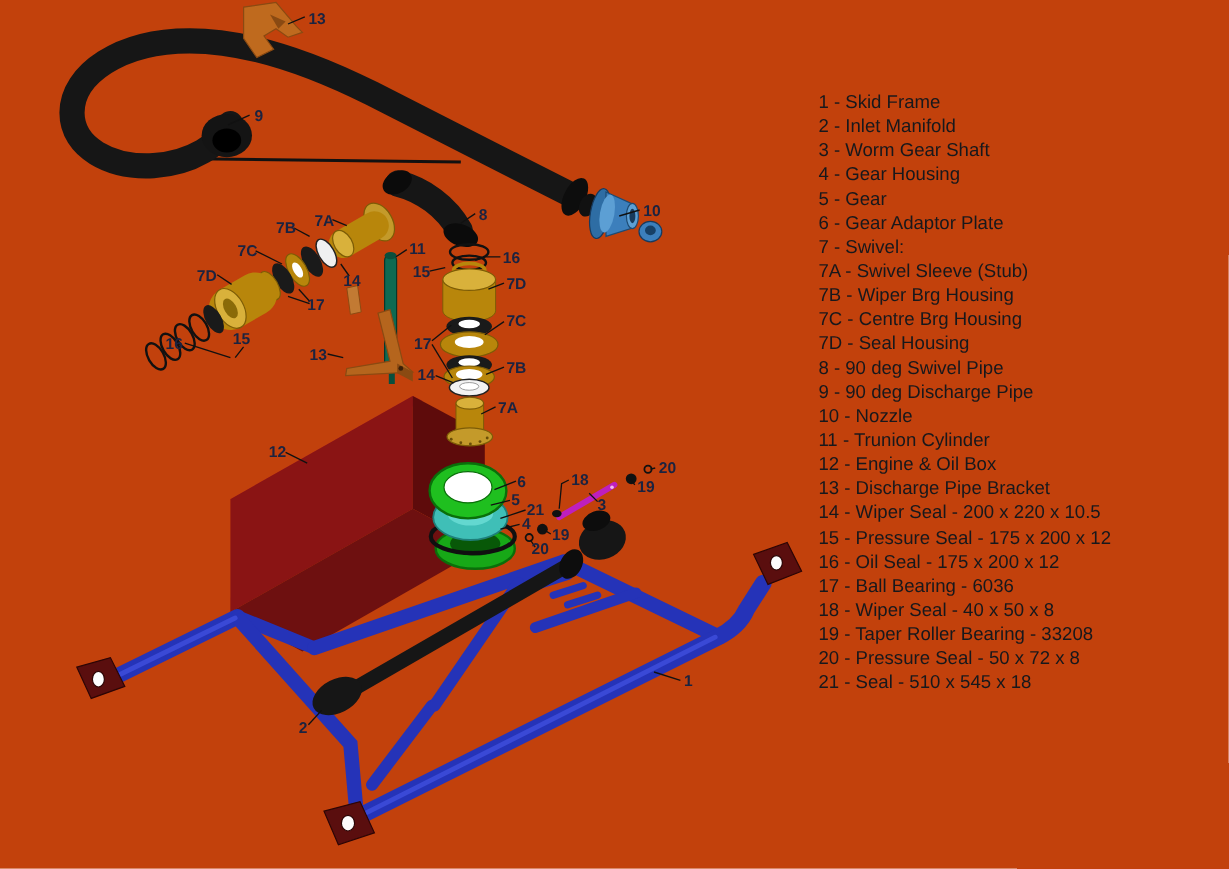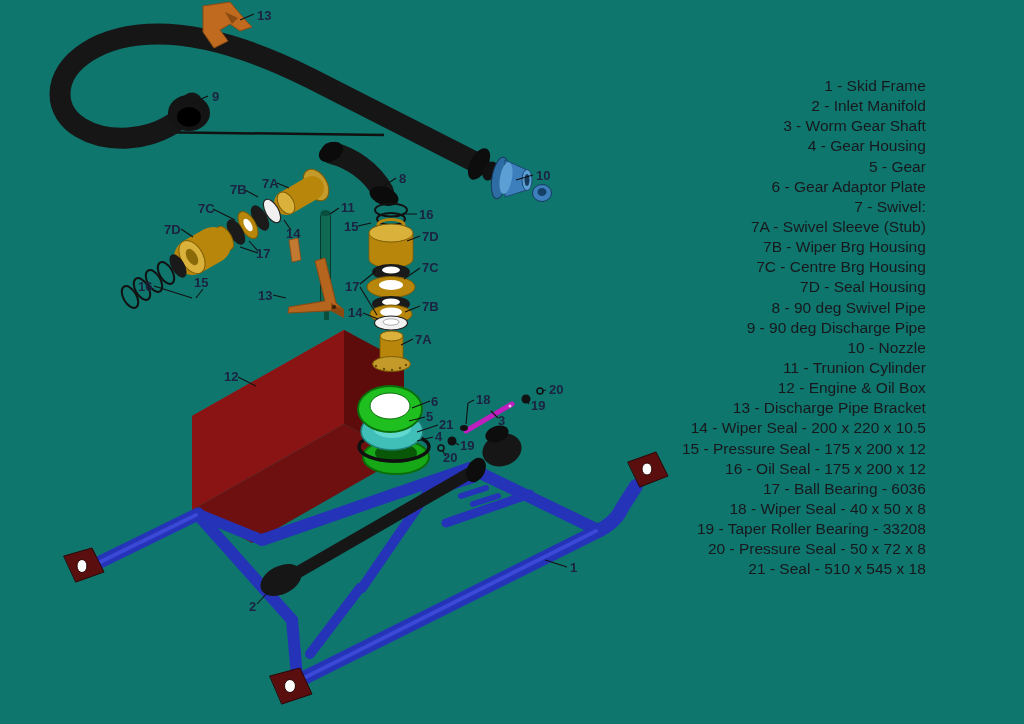--- a/index.html
+++ b/index.html
@@ -5,26 +5,26 @@
   :root{
     --ink:#17181c; --callout:#1b2340;
     --pipe:#161616; --frame:#2533b8; --frame-hi:#3a49d6;
     --box:#8a1414; --box-hi:#a82020; --box-lo:#5e0b0b; --box-mid:#6e1010;
     --brass:#b8860b; --brass-hi:#d9b13b; --brass-lo:#7d5c06; --brass-med:#c49a2a;
     --green:#1fbf1f; --green-lo:#0a6f0a; --teal:#3fbfb7; --teal-lo:#1e7f79;
     --magenta:#be1fbe; --nozzle:#3c7fbc; --nozzle-lo:#173a5e; --nozzle-mid:#2e6da4;
     --bracket:#bf6a1e; --bracket-lo:#8a4a12; --cyl:#0e6a52; --lug:#5a0e0e;
   }
   html,body{margin:0;padding:0;background:#fff;}
-  .stage{position:relative;width:1024px;height:724px;background:#0f766e;overflow:hidden;
+  .stage{position:relative;width:1024px;height:724px;background:#c2410c;overflow:hidden;
          font-family:"Liberation Sans",sans-serif;}
   svg{position:absolute;left:0;top:0;}
   .legend{position:absolute;left:682px;top:76px;color:var(--ink);
           font-size:15.5px;line-height:20.15px;white-space:pre;}
-  .legend-row{height:20.15px;text-align:right;}
+  .legend-row{height:20.15px;}
   .callout{font-family:"Liberation Sans",sans-serif;font-size:13px;font-weight:bold;
            fill:var(--callout);}
   .leader{fill:none;stroke:#111;stroke-width:1.1px;}
 </style>
 </head>
 <body>
 
 <div class="stage">
 
 <svg width="1024" height="724" viewBox="0 0 1024 724">

